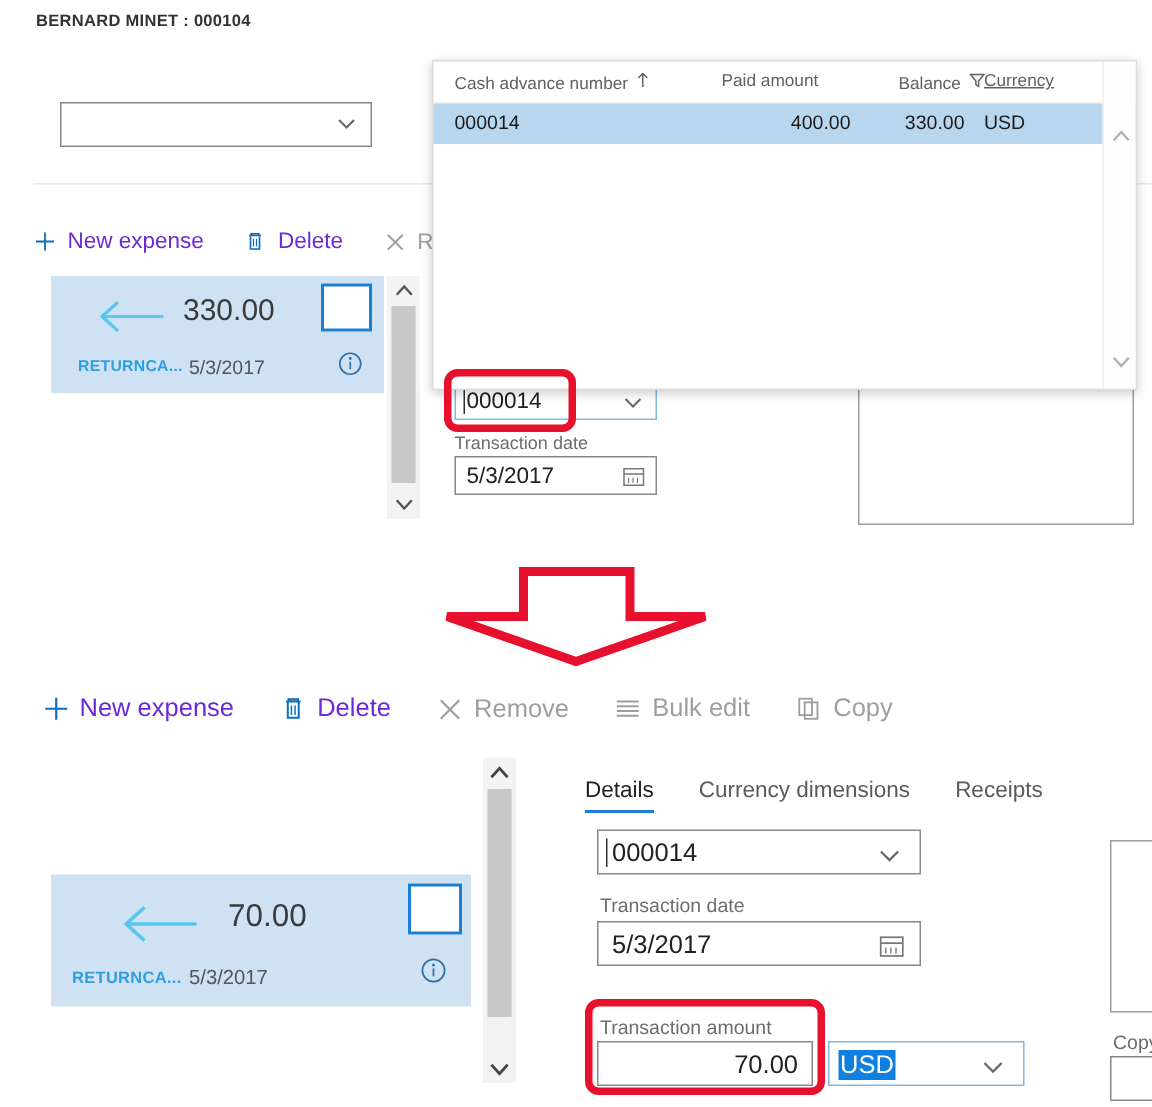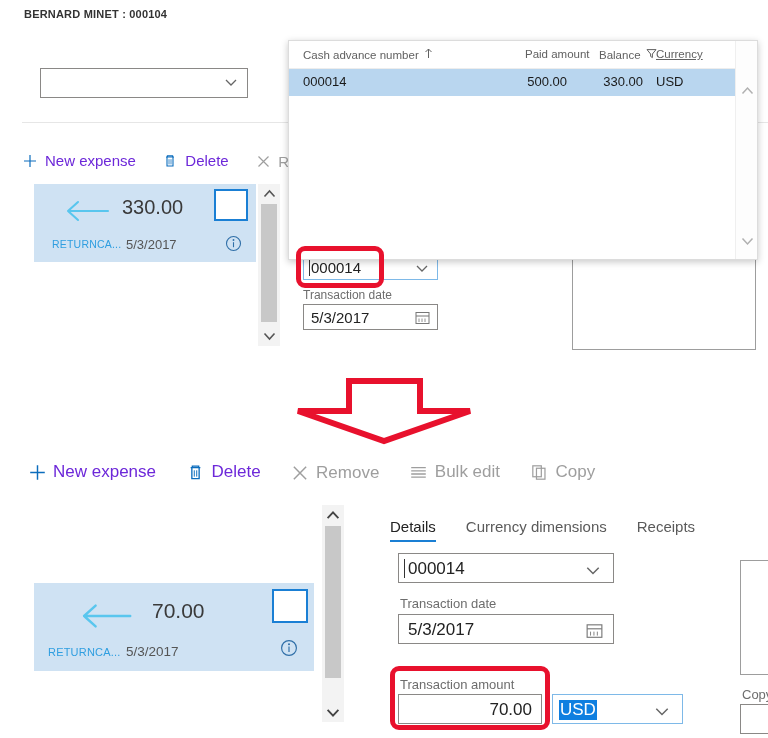--- a/index.html
+++ b/index.html
@@ -59,21 +59,21 @@
   .card {
     background: #cfe2f3; position: relative;
   }
   .card .back-arrow { position:absolute; left:30px; top:14px; }
   .card .amount {
     position:absolute; left:88px; top:12px;
     font-size: 20px; color:#3a3a3a; font-weight: 400;
   }
   .card .cat {
     position:absolute; left:18px; bottom:12px;
-    font-size: 10.5px; font-weight: normal; color:#2f9ee0; letter-spacing:.2px;
+    font-size: 10.5px; font-weight: bold; color:#2f9ee0; letter-spacing:.2px;
   }
   .card .date {
     position:absolute; left:92px; bottom:10px;
     font-size: 13px; color:#555;
   }
   .card .info { position:absolute; right:14px; bottom:6px; }
   .card .sel-box {
     position:absolute; right:8px; top:5px;
     width:34px; height:32px; background:#fff; border:2px solid #1a7fd4;
   }
@@ -256,38 +256,38 @@
   <div class="abs lookup">
     <div class="lookup-head">
       <span class="hc" style="left:14px;">
         <span>Cash advance number</span>
         <span>
           <svg width="9" height="11" viewBox="0 0 9 11">
               <path d="M4.5 10 V1 M1.5 4 L4.5 1 L7.5 4" fill="none" stroke="#616161" stroke-width="1"></path>
             </svg>
         </span>
       </span>
-      <span class="hc" style="left:192px;margin-left:44px;">
+      <span class="hc" style="left:192px;">
         <span>Paid amount</span>
       </span>
       <span class="hc" style="left:310px;">
         <span>Balance</span>
         <span>
           <svg width="11" height="11" viewBox="0 0 11 11">
               <path d="M1 1.6 H10 L6.4 6 V9.6 L4.6 8.4 V6 Z" fill="none" stroke="#616161" stroke-width="1"></path>
             </svg>
         </span>
       </span>
       <span class="hc" style="left:367px;text-decoration:underline;">
         <span>Currency</span>
       </span>
     </div>
     <div class="lookup-row">
       <span class="rc" style="left:14px;">000014</span>
-      <span class="rc" style="left:190px; width:88px; text-align:right;">500.00</span>
+      <span class="rc" style="left:190px; width:88px; text-align:right;">400.00</span>
       <span class="rc" style="left:278px; width:76px; text-align:right;">330.00</span>
       <span class="rc" style="left:367px;">USD</span>
     </div>
 
     <div class="vscroll light abs" style="right:0; top:0; height:218px; width:22px; border-left:1px solid #efefef;">
       <span class="arrow" style="top:40px;">
         <svg width="13" height="10" viewBox="0 0 13 10">
             <path d="M1.5 7.5 L6.5 2 L11.5 7.5" fill="none" stroke="#b0b0b0" stroke-width="1.5"></path>
           </svg>
       </span>

